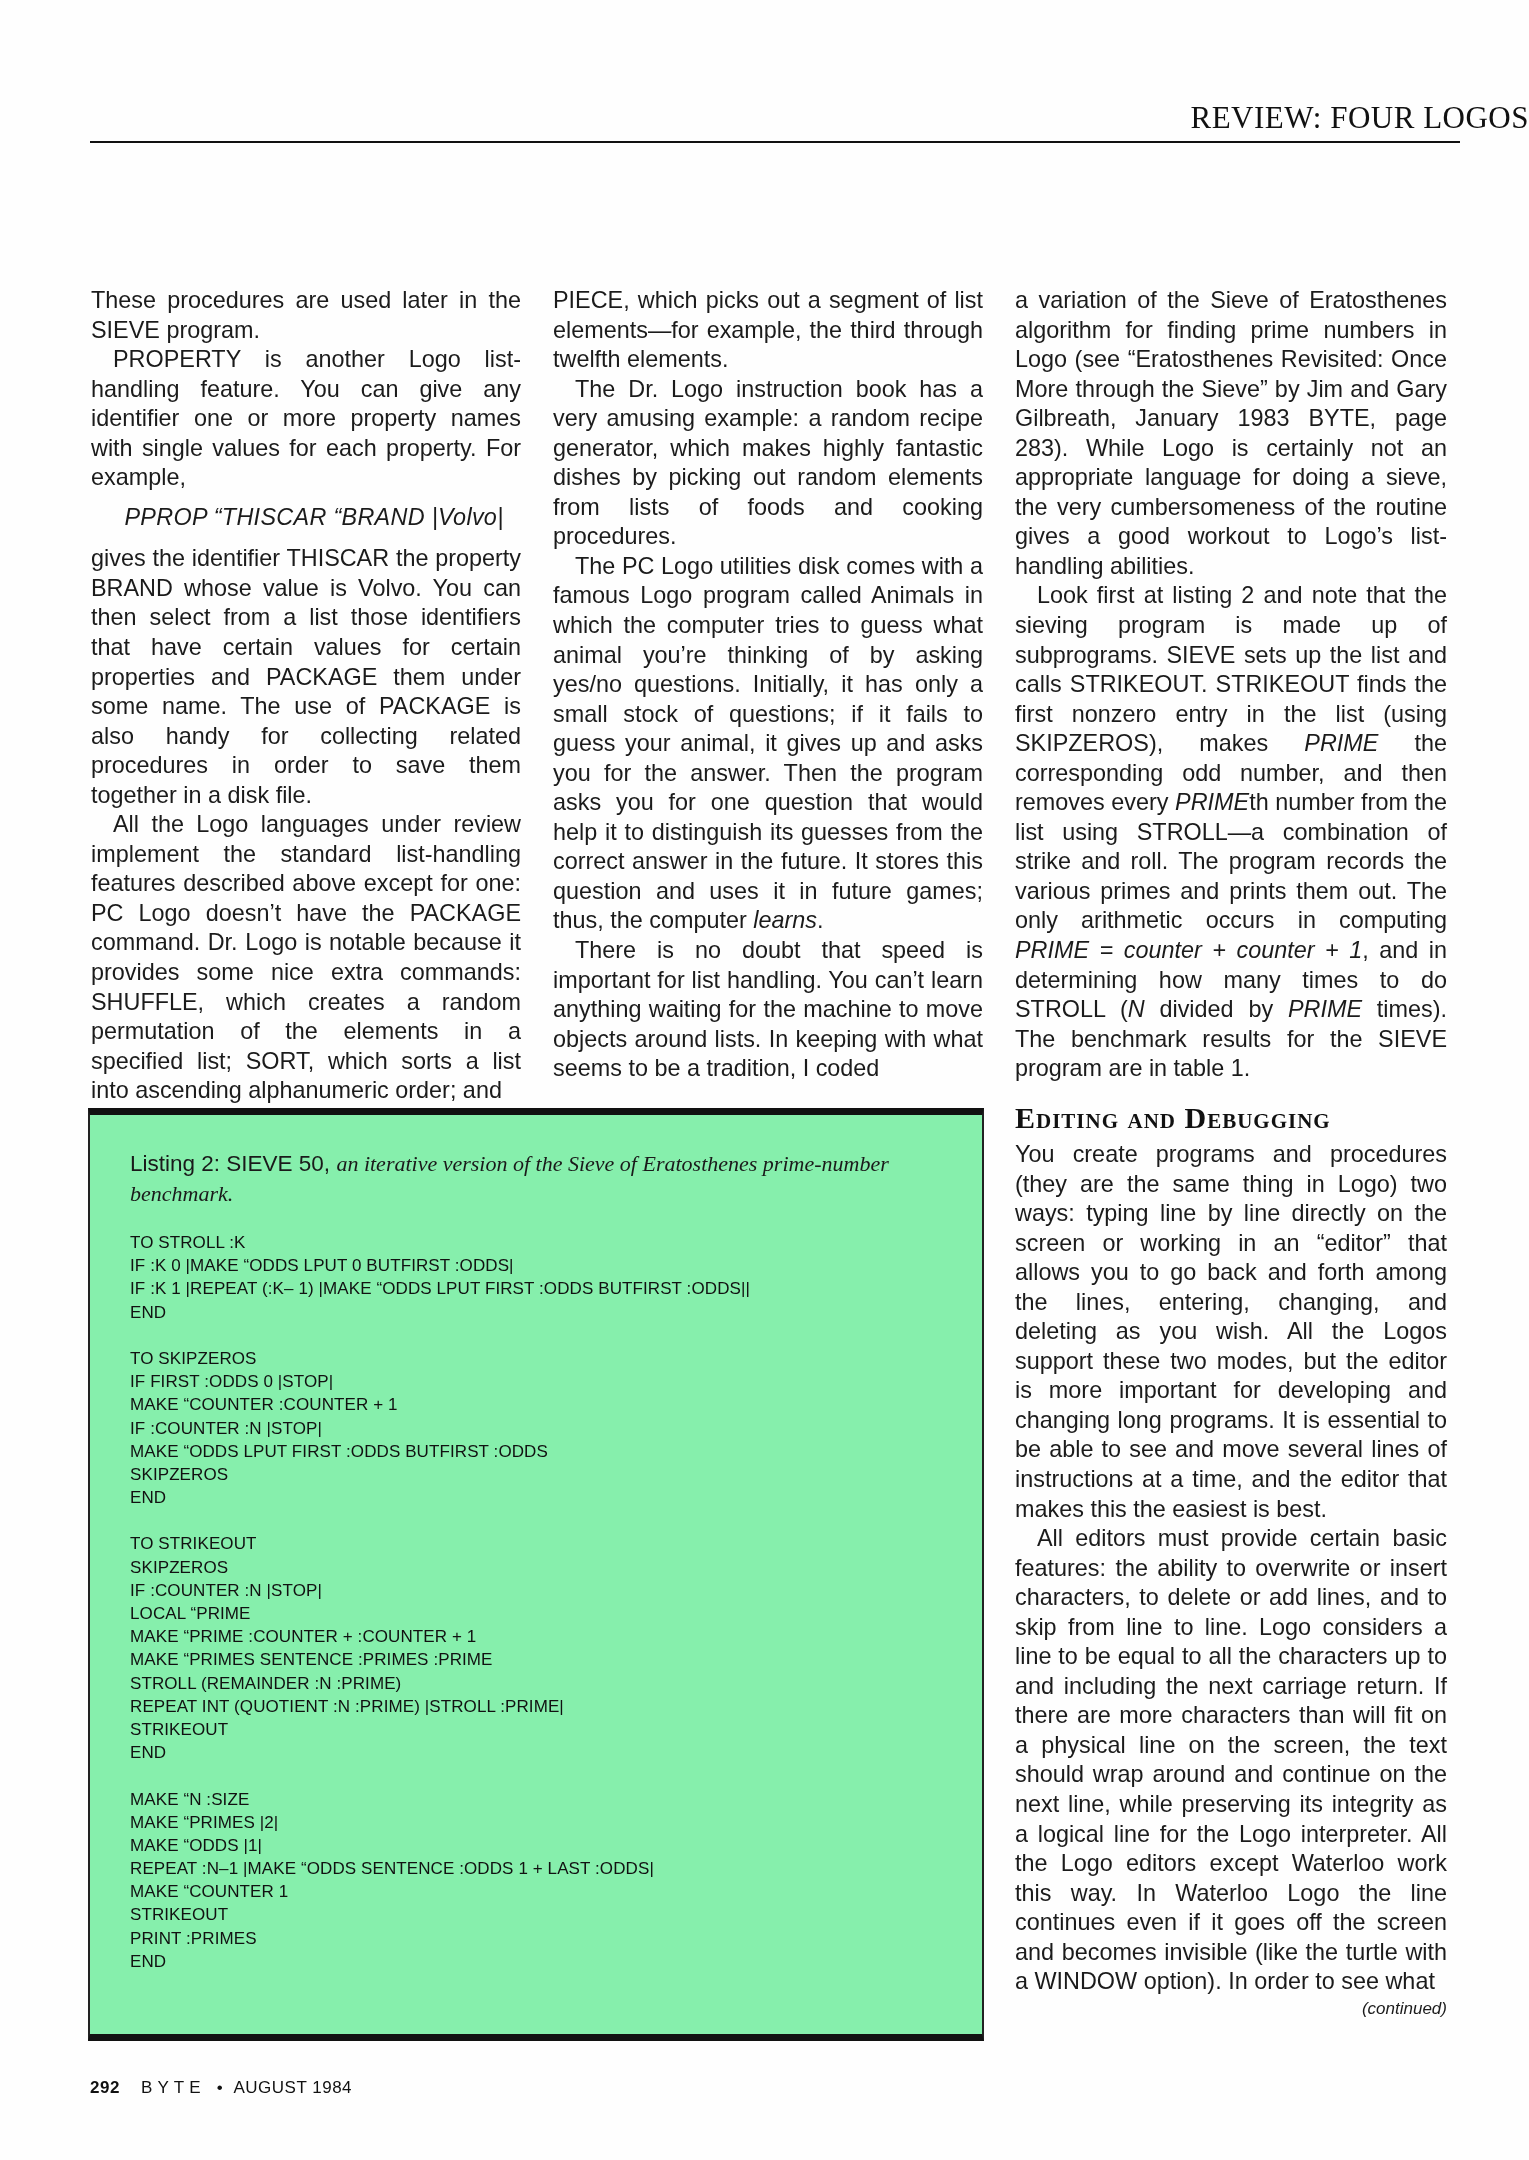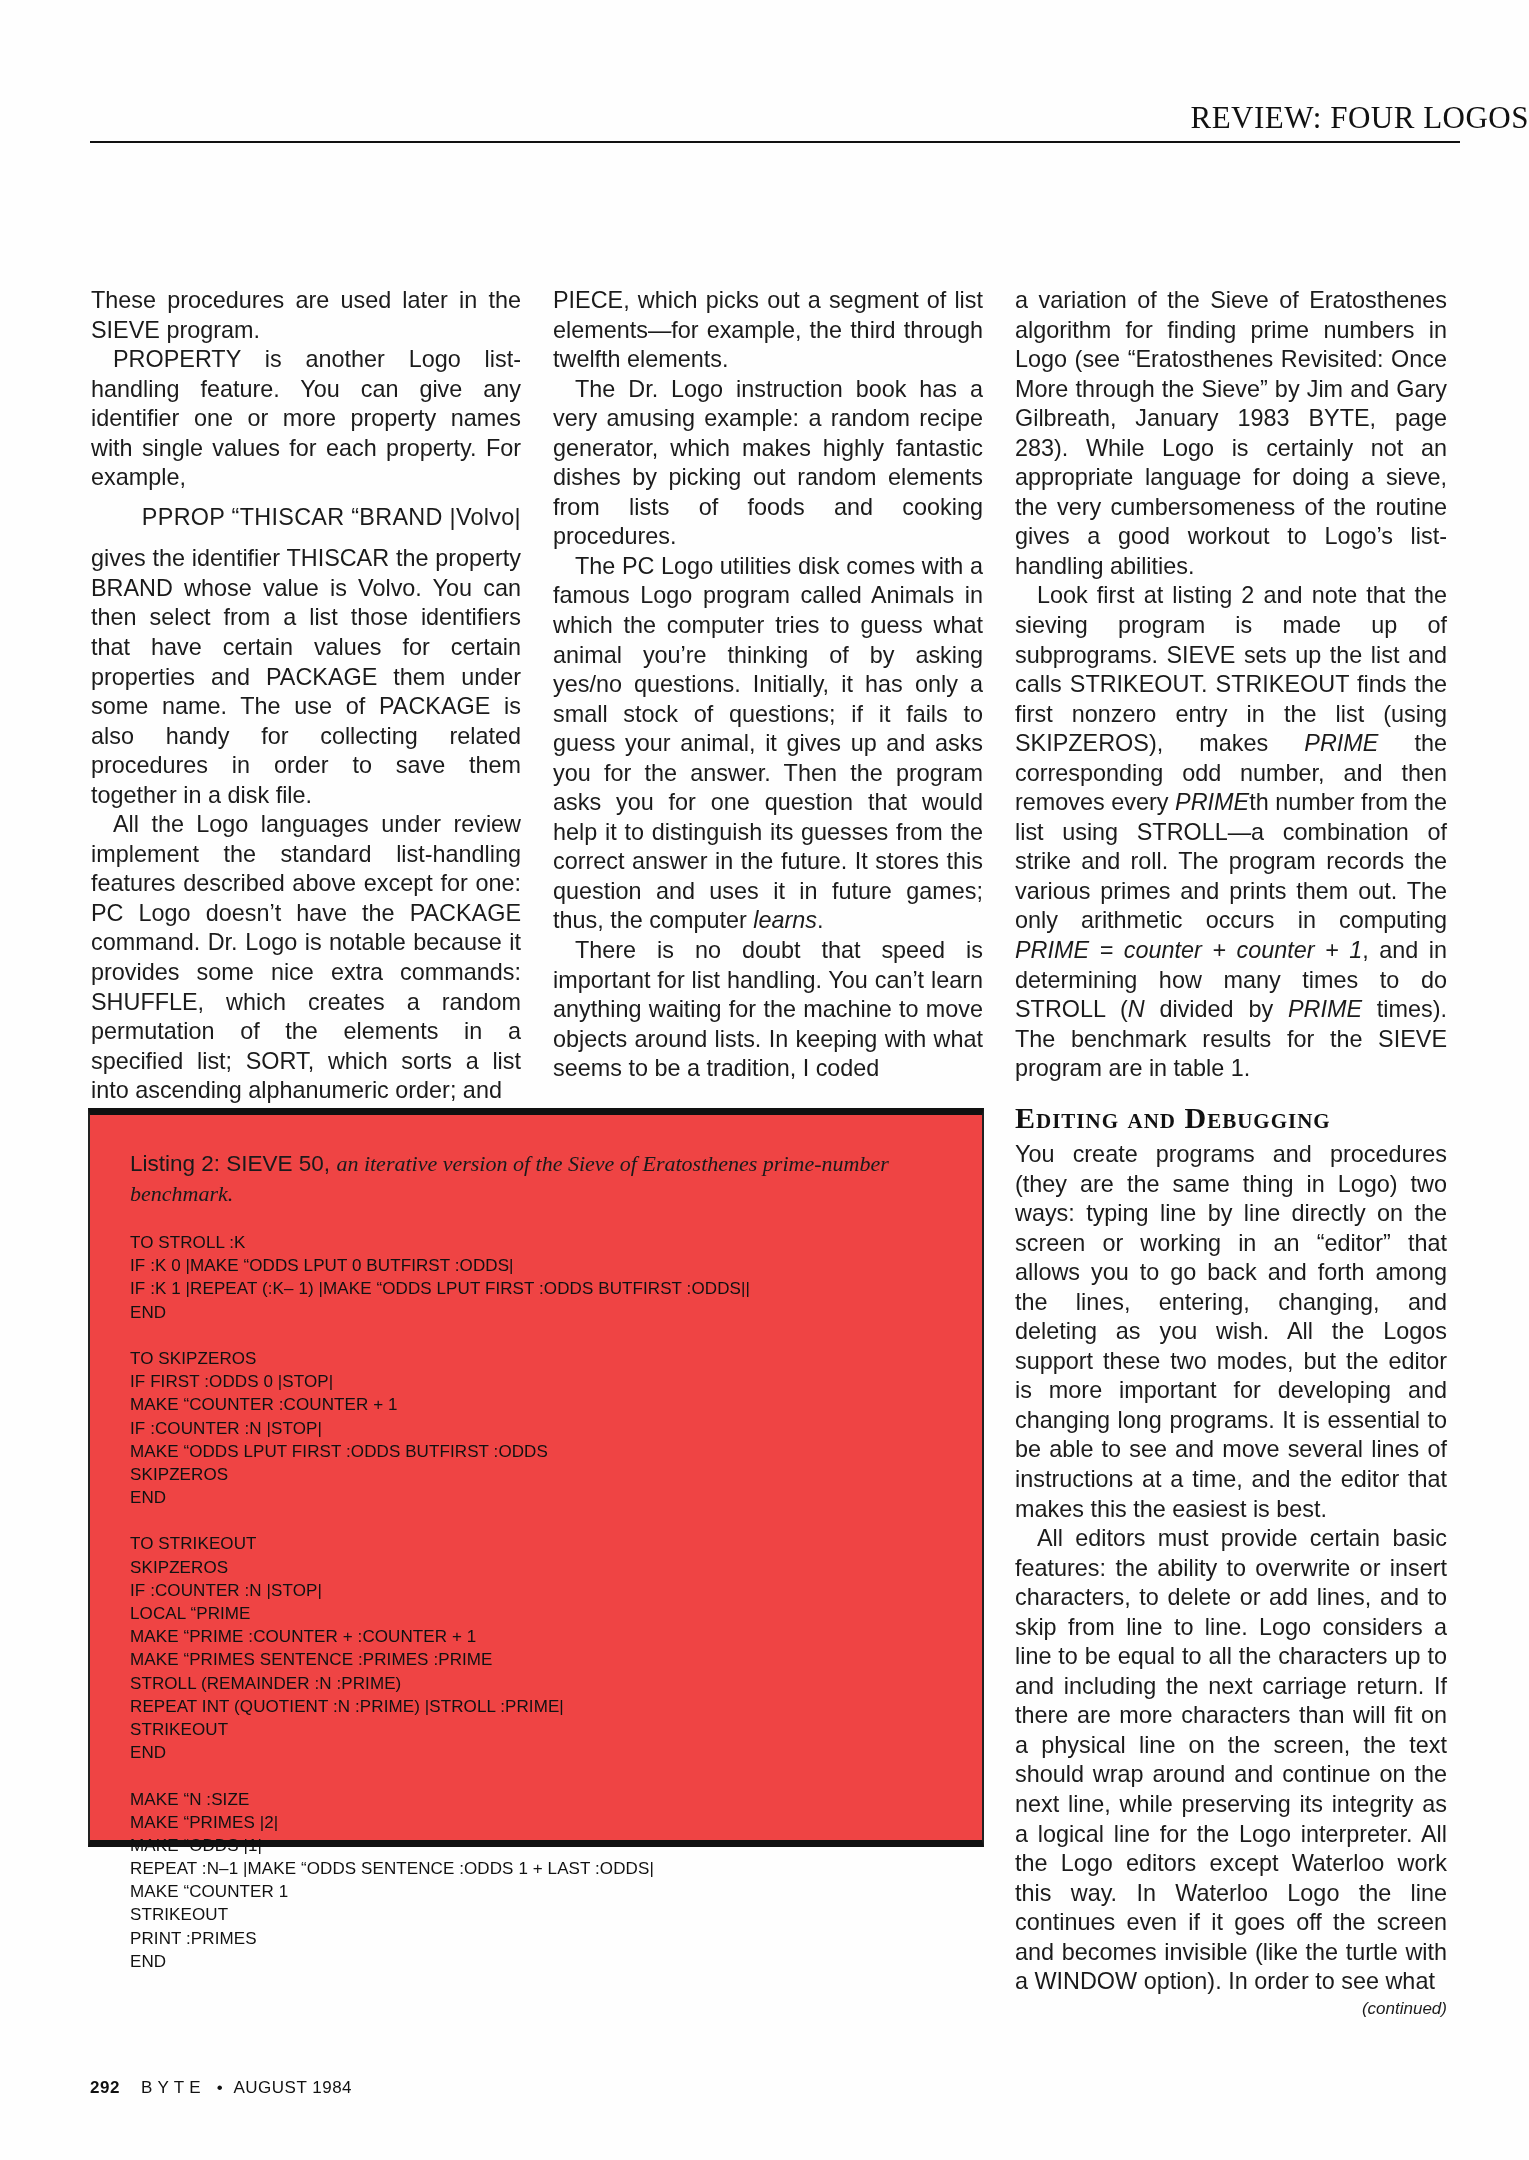--- a/index.html
+++ b/index.html
@@ -10,29 +10,29 @@
   .head-rule { position: absolute; left: 90px; width: 1370px; top: 141px; height: 2px; background: #111; }
 
   .col { position: absolute; font-family: "Liberation Sans", sans-serif; font-size: 23.4px;
          line-height: 29.55px; text-align: justify; color: #1b1b1b; }
   .col p { margin: 0; }
   .col p.indent { text-indent: 22px; }
   .col1 { left: 91px; top: 286px; width: 430px; }
   .col2 { left: 553px; top: 286px; width: 430px; }
   .col3 { left: 1015px; top: 286px; width: 432px; }
   .col3b { left: 1015px; top: 1100px; width: 432px; }
-  .code-inline { text-align: right; padding-left: 16px; margin: 10px 0 12px 0 !important; letter-spacing: 0.3px; }
+  .code-inline { text-align: center; padding-left: 16px; margin: 10px 0 12px 0 !important; letter-spacing: 0.3px; font-style: italic; }
   .it { font-style: italic; margin-top: 41px; }
   .section-head { font-family: "Liberation Serif", serif; font-size: 30px; line-height: 36px;
          font-variant: small-caps; letter-spacing: 1px; margin: 0 0 4px 0; text-align: left; color: #111; }
   .continued { text-align: right; font-style: italic; font-size: 17px; line-height: 24px; margin-top: 2px; }
 
-  .listing-box { position: absolute; left: 88px; top: 1108px; width: 896px; height: 739px;
+  .listing-box { position: absolute; left: 88px; top: 1108px; width: 896px; height: 933px;
          border-left: 2px solid #222; border-right: 2px solid #222;
-         border-top: 7px solid #111; border-bottom: 7px solid #111; box-sizing: border-box; background: #ef4444; }
+         border-top: 7px solid #111; border-bottom: 7px solid #111; box-sizing: border-box; background: #86efac; }
   .listing-caption { position: absolute; left: 40px; top: 34px; width: 820px;
          font-family: "Liberation Sans", sans-serif; font-size: 22.5px; line-height: 30px; color: #1a1a1a; }
   .listing-caption .it { font-family: "Liberation Serif", serif; font-size: 22px; }
   .listing-code { position: absolute; left: 40px; top: 116px;
          font-family: Liberation Sans, sans-serif; font-size: 17px; line-height: 23.2px; color: #111;
          letter-spacing: 0.1px; }
   .code-line { white-space: pre; height: 23.2px; }
   .code-gap { height: 23.2px; }
 
   .footer { position: absolute; left: 90px; top: 2078px; font-family: "Liberation Sans", sans-serif;

